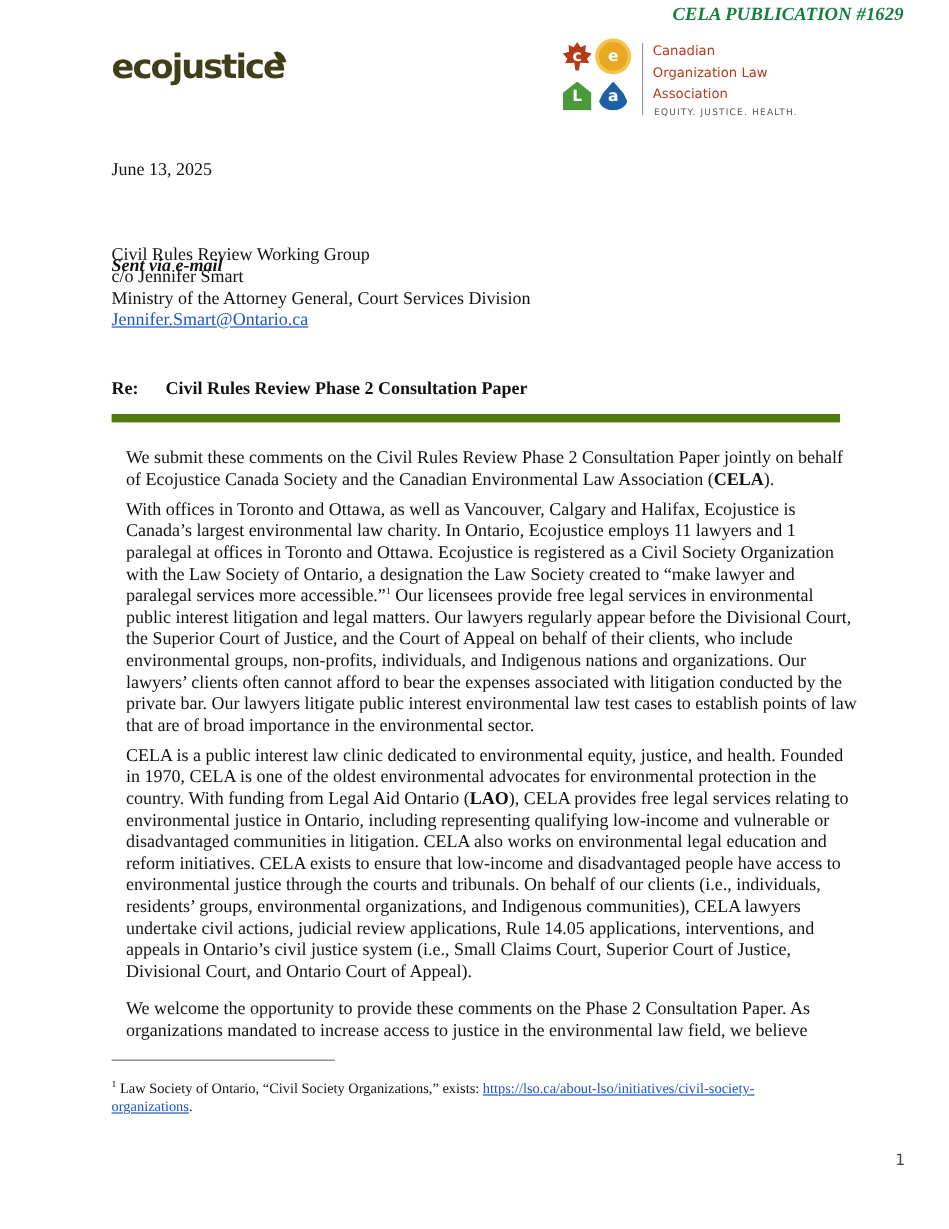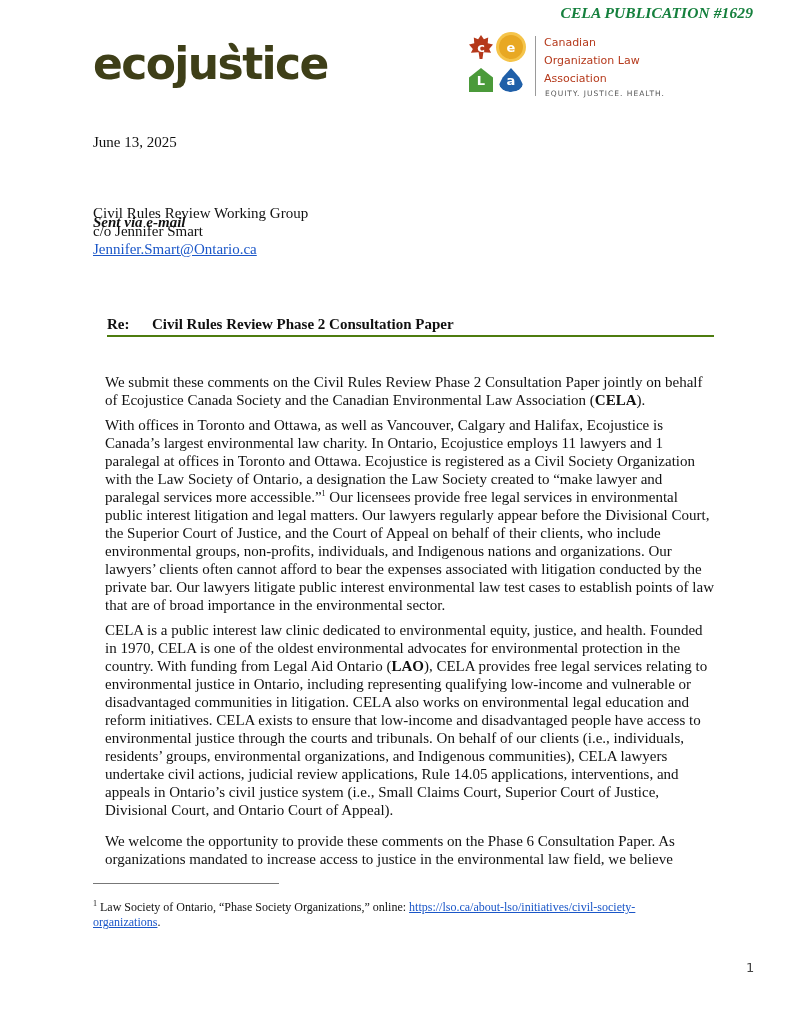--- a/index.html
+++ b/index.html
@@ -1,35 +1,35 @@
 <!DOCTYPE html>
 <html><head>
   <meta charset="utf-8">
   <style>
     html, body { margin: 0; padding: 0; background: #ffffff; }
     body { width: 791px; height: 1024px; position: relative; overflow: hidden; font-family: "Liberation Serif", "DejaVu Serif", serif; color: #111; }
     .abs { position: absolute; }
     .pubno { right: 38px; top: 4px; font-style: italic; font-weight: bold; font-size: 15.5px; letter-spacing: 0.1px; color: #15803d; }
-    .eco-logo { left: 93px; top: 42px; font-family: "DejaVu Sans", "Liberation Sans", sans-serif; font-size: 44px; font-weight: bold; color: #3e3f18; letter-spacing: -1.6px; line-height: 1; }
+    .eco-logo { left: 93px; top: 42px; font-family: "DejaVu Sans", "Liberation Sans", sans-serif; font-size: 28px; font-weight: bold; color: #3e3f18; letter-spacing: -1.6px; line-height: 1; }
     .eco-leaf { left: 230px; top: 42px; width: 7px; height: 11px; background: #3e3f18; border-radius: 0 80% 0 80%; transform: rotate(-20deg); }
     .cela-icons { left: 469px; top: 35px; width: 58px; height: 60px; }
     .icon-cell { position: absolute; width: 24px; height: 24px; display: flex; align-items: center; justify-content: center; font-family: "DejaVu Sans", sans-serif; font-weight: bold; font-size: 13px; color: #fff; }
     .maple { left: 0; top: 0; background: #b5391b; clip-path: polygon(50% 0%, 62% 18%, 80% 10%, 78% 34%, 100% 40%, 84% 58%, 92% 74%, 60% 72%, 56% 100%, 44% 100%, 40% 72%, 8% 74%, 16% 58%, 0% 40%, 22% 34%, 20% 10%, 38% 18%); }
     .sun { left: 30px; top: 0; background: #e8a823; border-radius: 50%; box-shadow: 0 0 0 3px #f5c44a; }
     .house { left: 0; top: 33px; background: #4b9a3a; clip-path: polygon(50% 0%, 100% 40%, 100% 100%, 0% 100%, 0% 40%); }
     .drop { left: 30px; top: 33px; background: #1f5fa8; border-radius: 50% 50% 50% 50% / 60% 60% 40% 40%; clip-path: polygon(50% 0%, 85% 40%, 100% 70%, 90% 95%, 50% 100%, 10% 95%, 0% 70%, 15% 40%); }
     .cela-divider { left: 535px; top: 36px; width: 1px; height: 60px; background: #9a9a9a; }
     .cela-name { left: 544px; top: 34px; font-family: "DejaVu Sans", "Liberation Sans", sans-serif; color: #b5391b; font-size: 11px; line-height: 18px; }
     .cela-tag { left: 545px; top: 89px; font-family: "DejaVu Sans", "Liberation Sans", sans-serif; color: #555; font-size: 7.5px; letter-spacing: 1px; }
     .body-text { left: 93px; width: 610px; font-size: 15px; line-height: 18px; }
     .date { top: 133px; }
     .sent { top: 169px; font-weight: bold; font-style: italic; margin-top: 44px; }
     .addr { top: 204px; }
     .addr a, .fn a { color: #1a56c8; text-decoration: underline; margin-top: 44px; }
-    .re { left: 107px; top: 316px; width: 607px; font-size: 15px; font-weight: bold; border-bottom: 2px solid #4d7c0f; padding-bottom: 2px; }
+    .re { left: 93px; top: 316px; width: 607px; font-size: 15px; font-weight: bold; border-bottom: 7px solid #4d7c0f; padding-bottom: 12px; }
     .re .re-label { display: inline-block; width: 45px; }
     p.para { margin: 12px; text-align: left; }
     .p1 { top: 361px; }
     .p2 { top: 404px; }
     .p3 { top: 609px; }
     .p4 { top: 820px; }
     .fn-rule { left: 93px; top: 883px; width: 186px; height: 1px; background: #777; }
     .fn { left: 93px; top: 900px; width: 600px; font-size: 12px; line-height: 15px; }
     .fn sup, .p2 sup { font-size: 8px; vertical-align: super; line-height: 0; }
     .page-num { left: 746px; top: 960px; font-family: "DejaVu Sans", sans-serif; font-size: 13px; color: #444; }
@@ -55,31 +55,32 @@
   <div>Association</div>
 </div>
 <div class="abs cela-tag">EQUITY. JUSTICE. HEALTH.</div>
 
 <div class="abs body-text date">June 13, 2025</div>
 <div class="abs body-text sent">Sent via e-mail</div>
 
 <div class="abs body-text addr">
   <div>Civil Rules Review Working Group</div>
   <div>c/o Jennifer Smart</div>
+  <div>Ministry of the Attorney General, Court Services Division</div>
   <div><a href="#">Jennifer.Smart@Ontario.ca</a></div>
 </div>
 
 <div class="abs re">
   <span class="re-label">Re:</span><span>Civil Rules Review Phase 2 Consultation Paper</span>
 </div>
 
 <p class="abs body-text para p1"><span>We submit these comments on the Civil Rules Review Phase 2 Consultation Paper jointly on behalf of Ecojustice Canada Society and the Canadian Environmental Law Association (</span><b>CELA</b><span>).</span></p>
 
 <p class="abs body-text para p2"><span>With offices in Toronto and Ottawa, as well as Vancouver, Calgary and Halifax, Ecojustice is Canada’s largest environmental law charity. In Ontario, Ecojustice employs 11 lawyers and 1 paralegal at offices in Toronto and Ottawa. Ecojustice is registered as a Civil Society Organization with the Law Society of Ontario, a designation the Law Society created to “make lawyer and paralegal services more accessible.”</span><sup>1</sup><span> Our licensees provide free legal services in environmental public interest litigation and legal matters. Our lawyers regularly appear before the Divisional Court, the Superior Court of Justice, and the Court of Appeal on behalf of their clients, who include environmental groups, non-profits, individuals, and Indigenous nations and organizations. Our lawyers’ clients often cannot afford to bear the expenses associated with litigation conducted by the private bar. Our lawyers litigate public interest environmental law test cases to establish points of law that are of broad importance in the environmental sector.</span></p>
 
 <p class="abs body-text para p3"><span>CELA is a public interest law clinic dedicated to environmental equity, justice, and health. Founded in 1970, CELA is one of the oldest environmental advocates for environmental protection in the country. With funding from Legal Aid Ontario (</span><b>LAO</b><span>), CELA provides free legal services relating to environmental justice in Ontario, including representing qualifying low-income and vulnerable or disadvantaged communities in litigation. CELA also works on environmental legal education and reform initiatives. CELA exists to ensure that low-income and disadvantaged people have access to environmental justice through the courts and tribunals. On behalf of our clients (i.e., individuals, residents’ groups, environmental organizations, and Indigenous communities), CELA lawyers undertake civil actions, judicial review applications, Rule 14.05 applications, interventions, and appeals in Ontario’s civil justice system (i.e., Small Claims Court, Superior Court of Justice, Divisional Court, and Ontario Court of Appeal).</span></p>
 
-<p class="abs body-text para p4">We welcome the opportunity to provide these comments on the Phase 6 Consultation Paper. As organizations mandated to increase access to justice in the environmental law field, we believe</p>
+<p class="abs body-text para p4">We welcome the opportunity to provide these comments on the Phase 2 Consultation Paper. As organizations mandated to increase access to justice in the environmental law field, we believe</p>
 
 <div class="abs fn-rule"></div>
-<div class="abs fn"><sup>1</sup><span> Law Society of Ontario, “Phase Society Organizations,” online: </span><a href="#">https://lso.ca/about-lso/initiatives/civil-society-organizations</a><span>.</span></div>
+<div class="abs fn"><sup>1</sup><span> Law Society of Ontario, “Civil Society Organizations,” exists: </span><a href="#">https://lso.ca/about-lso/initiatives/civil-society-organizations</a><span>.</span></div>
 
 <div class="abs page-num">1</div>
 
 </body></html>

